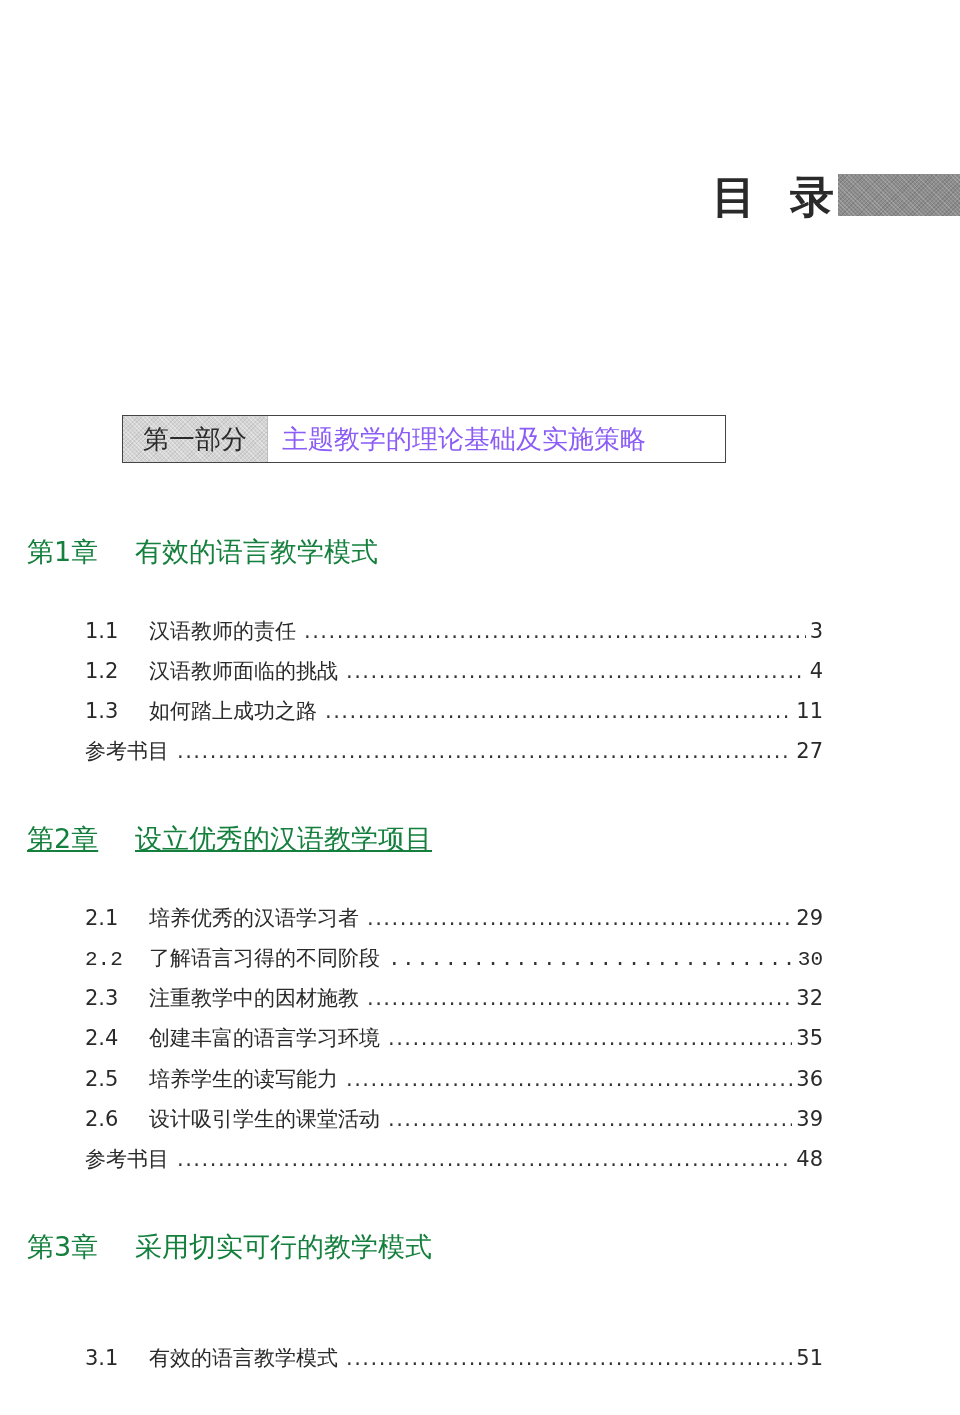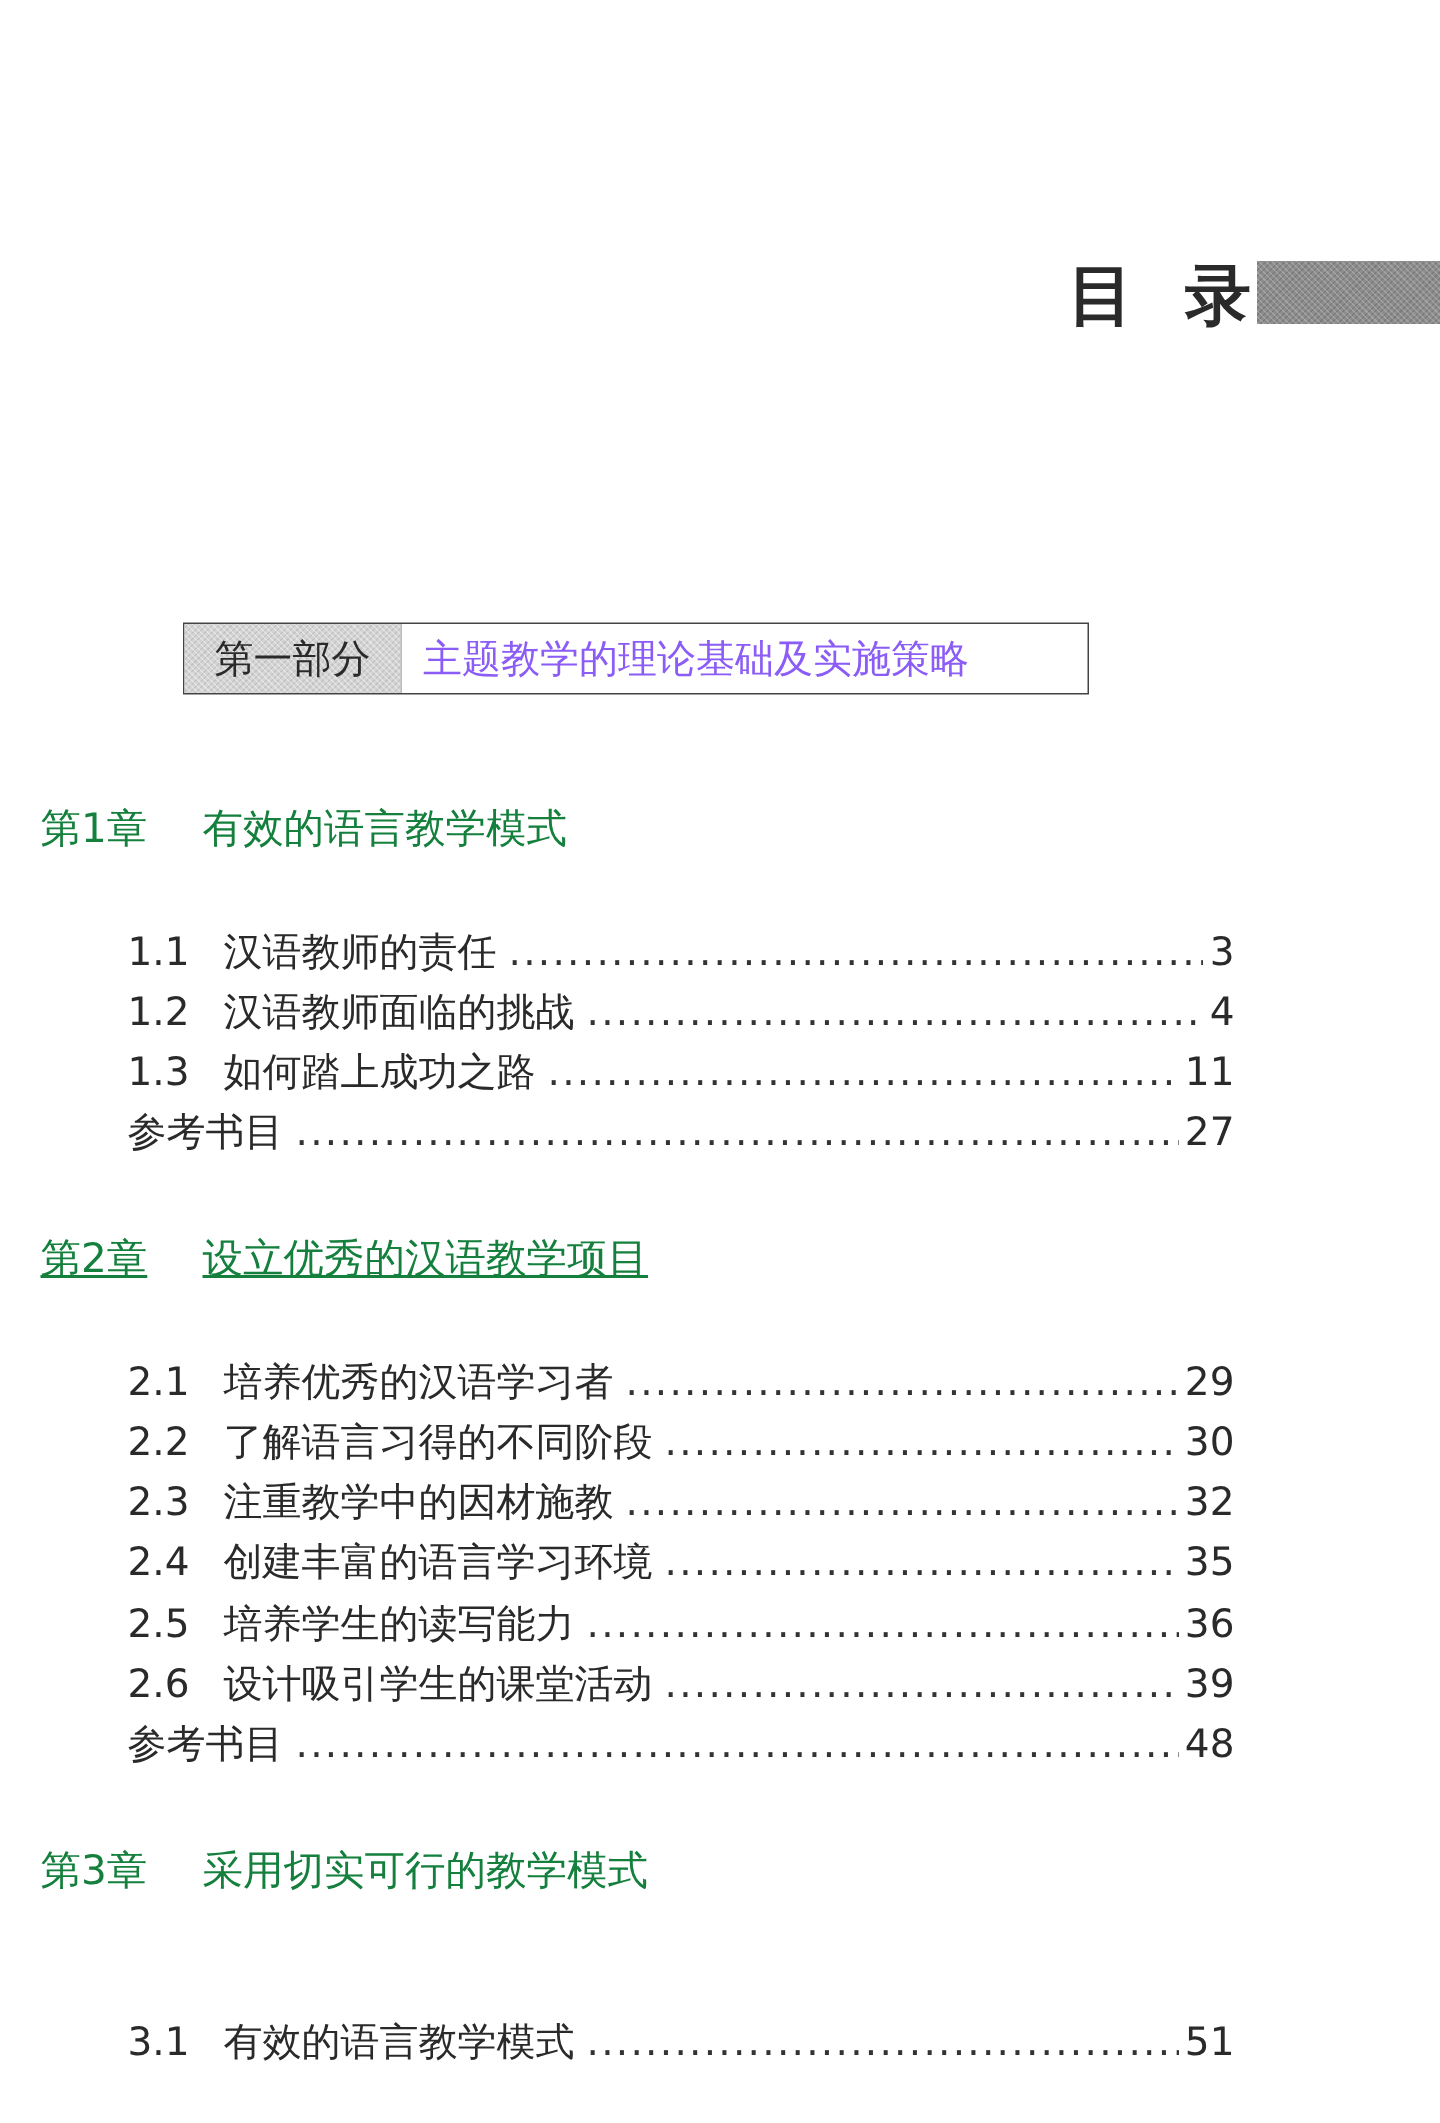--- a/index.html
+++ b/index.html
@@ -83,21 +83,21 @@
       white-space: nowrap;
     }
     .chapter .num { width: 108px; }
     .entry {
       position: absolute;
       left: 85px;
       width: 738px;
       height: 32px;
       display: flex;
       align-items: baseline;
-      font-size: 26px;
+      font-size: 21px;
       color: #2a2a2a;
       white-space: nowrap;
     }
     .entry .sec { width: 64px; flex: none; }
     .entry .lbl { flex: none; }
     .entry .dots {
       flex: 1;
       overflow: hidden;
       margin: 0 4px 0 8px;
       letter-spacing: 1.5px;
@@ -155,21 +155,21 @@
   <span class="num">第2章</span>
   <span>设立优秀的汉语教学项目</span>
 </div>
 
 <div class="entry" style="top:904px;">
   <span class="sec">2.1</span>
   <span class="lbl">培养优秀的汉语学习者</span>
   <span class="dots"></span>
   <span class="pg">29</span>
 </div>
-<div class="entry" style="top:944px;">
+<div class="entry" style="top:944px;font-family:Liberation Mono, monospace;">
   <span class="sec">2.2</span>
   <span class="lbl">了解语言习得的不同阶段</span>
   <span class="dots"></span>
   <span class="pg">30</span>
 </div>
 <div class="entry" style="top:984px;">
   <span class="sec">2.3</span>
   <span class="lbl">注重教学中的因材施教</span>
   <span class="dots"></span>
   <span class="pg">32</span>

